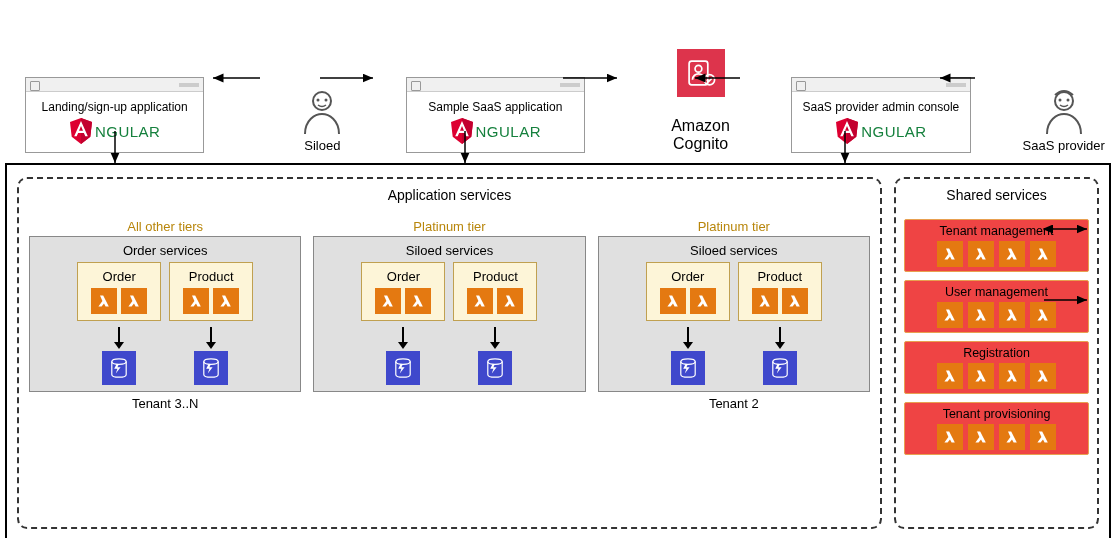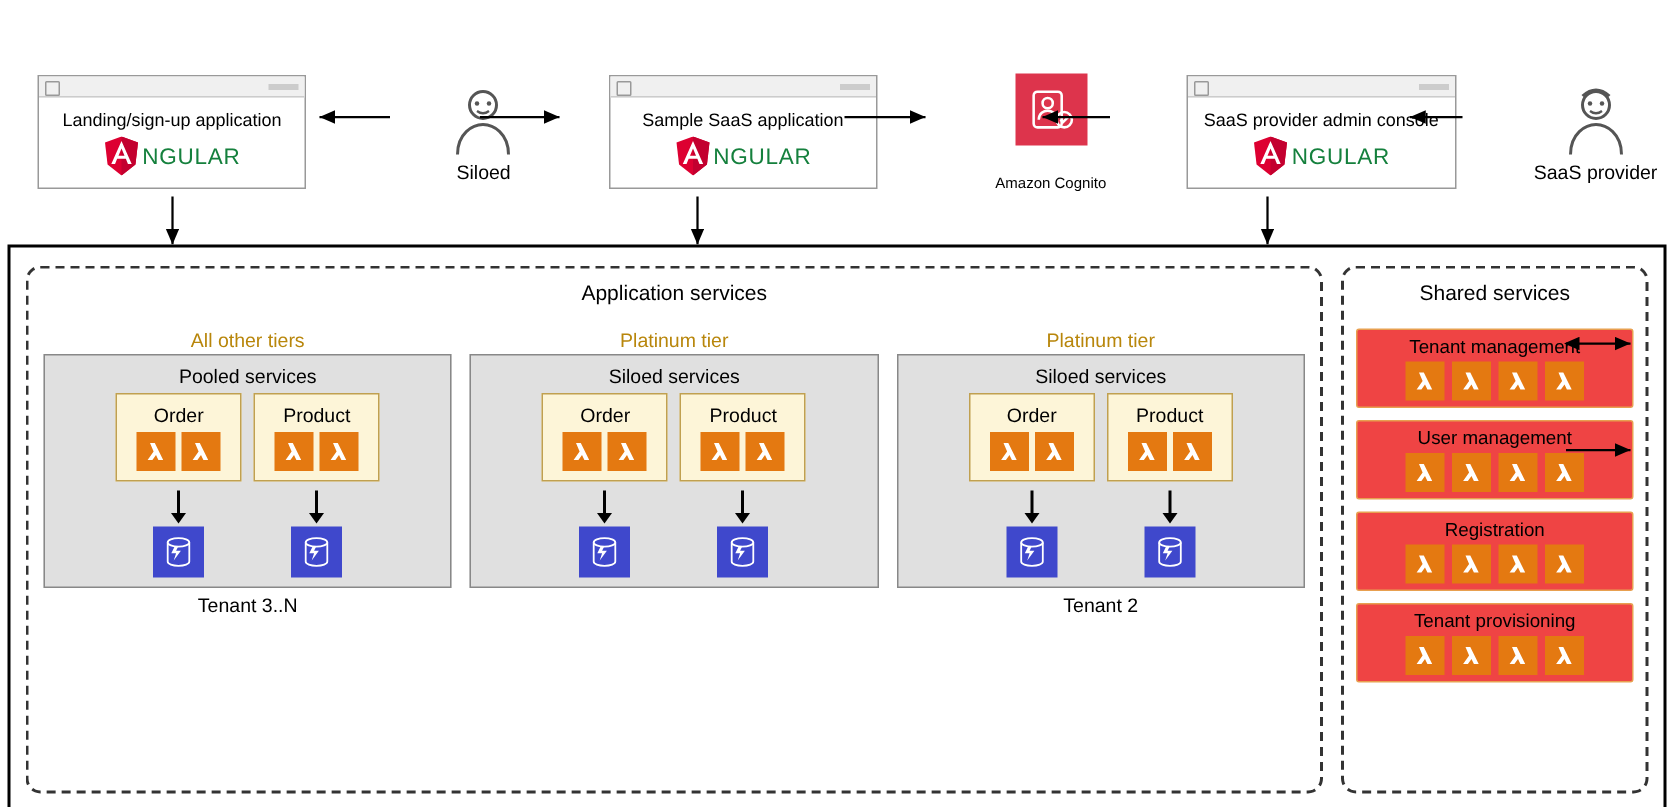--- a/index.html
+++ b/index.html
@@ -1,32 +1,32 @@
 <!DOCTYPE html>
 <html><head>
 <meta charset="utf-8">
 <style>
 *{margin:0;padding:0;box-sizing:border-box;font-family:Arial,sans-serif}
 body{background:#fff;padding:5px;width:1116px;height:538px;position:relative}
-.top-row{display:flex;align-items:center;gap:8px;margin-bottom:10px;position:relative;height:130px}
+.top-row{display:flex;align-items:flex-end;gap:8px;margin-bottom:10px;position:relative;height:130px}
 .browser-win{border:1px solid #999;background:#fff;width:180px;position:relative}
 .browser-bar{height:14px;background:#f0f0f0;border-bottom:1px solid #ccc;position:relative}
 .browser-bar::before{content:'';position:absolute;left:4px;top:3px;width:8px;height:8px;border:1px solid #999;border-radius:1px}
 .browser-bar::after{content:'';position:absolute;right:4px;top:5px;width:20px;height:4px;background:#ccc}
 .browser-body{padding:8px 6px;text-align:center}
 .browser-title{font-size:12px;font-weight:400;margin-bottom:4px;line-height:1.2}
 .angular-badge{display:flex;align-items:center;justify-content:center;gap:2px;margin-top:2px}
 .angular-shield{width:24px;height:26px;position:relative;display:inline-block}
 .angular-text{color:#15803d;font-size:15px;font-weight:400;letter-spacing:0.5px}
 .actor{text-align:center;width:95px}
 .actor-icon{width:50px;height:50px;margin:0 auto}
 .actor-label{font-size:13px;margin-top:2px}
 .cognito-box{text-align:center;width:110px}
 .cognito-icon{width:48px;height:48px;background:#dd344c;margin:0 auto;display:flex;align-items:center;justify-content:center}
-.cognito-label{font-size:10px;margin-top:20px}
+.cognito-label{font-size:16px;margin-top:20px}
 .arrow{stroke:#000;stroke-width:1.5;fill:none;marker-end:url(#ah)}
 .bottom-box{border:2px solid #000;padding:12px 10px;display:flex;gap:12px;height:380px;position:relative}
 .app-services{border:2px dashed #333;border-radius:10px;padding:8px 10px 10px;flex:1;position:relative}
 .shared-services{border:2px dashed #333;border-radius:10px;padding:8px 8px;width:205px}
 .section-title{text-align:center;font-size:14px;font-weight:400;margin-bottom:16px}
 .tiers-row{display:flex;gap:12px}
 .tier-block{flex:1}
 .tier-label{text-align:center;color:#b8860b;font-size:13px;margin-bottom:2px}
 .tier-box{border:1px solid #888;background:#e0e0e0;padding:6px}
 .tier-box-title{text-align:center;font-size:13px;margin-bottom:4px}
@@ -173,21 +173,21 @@
 </div>
 
 
 <div class="bottom-box">
   <div class="app-services">
     <div class="section-title">Application services</div>
     <div class="tiers-row" id="tiers-row">
         <div class="tier-block">
     <div class="tier-label">All other tiers</div>
     <div class="tier-box">
-      <div class="tier-box-title">Pooled services</div>
+      <div class="tier-box-title">Order services</div>
       <div class="services-row">
 
           <div>
             <div class="service-card">
               <div class="service-card-title">Order</div>
               <div class="lambda-row">
                 <div class="lambda-icon">
                       <svg viewBox="0 0 20 20" width="16" height="16">
                         <path d="M5 3h4l7 14h-4l-2-4-3 4H3l5-7z" fill="#fff"></path>
                       </svg>

